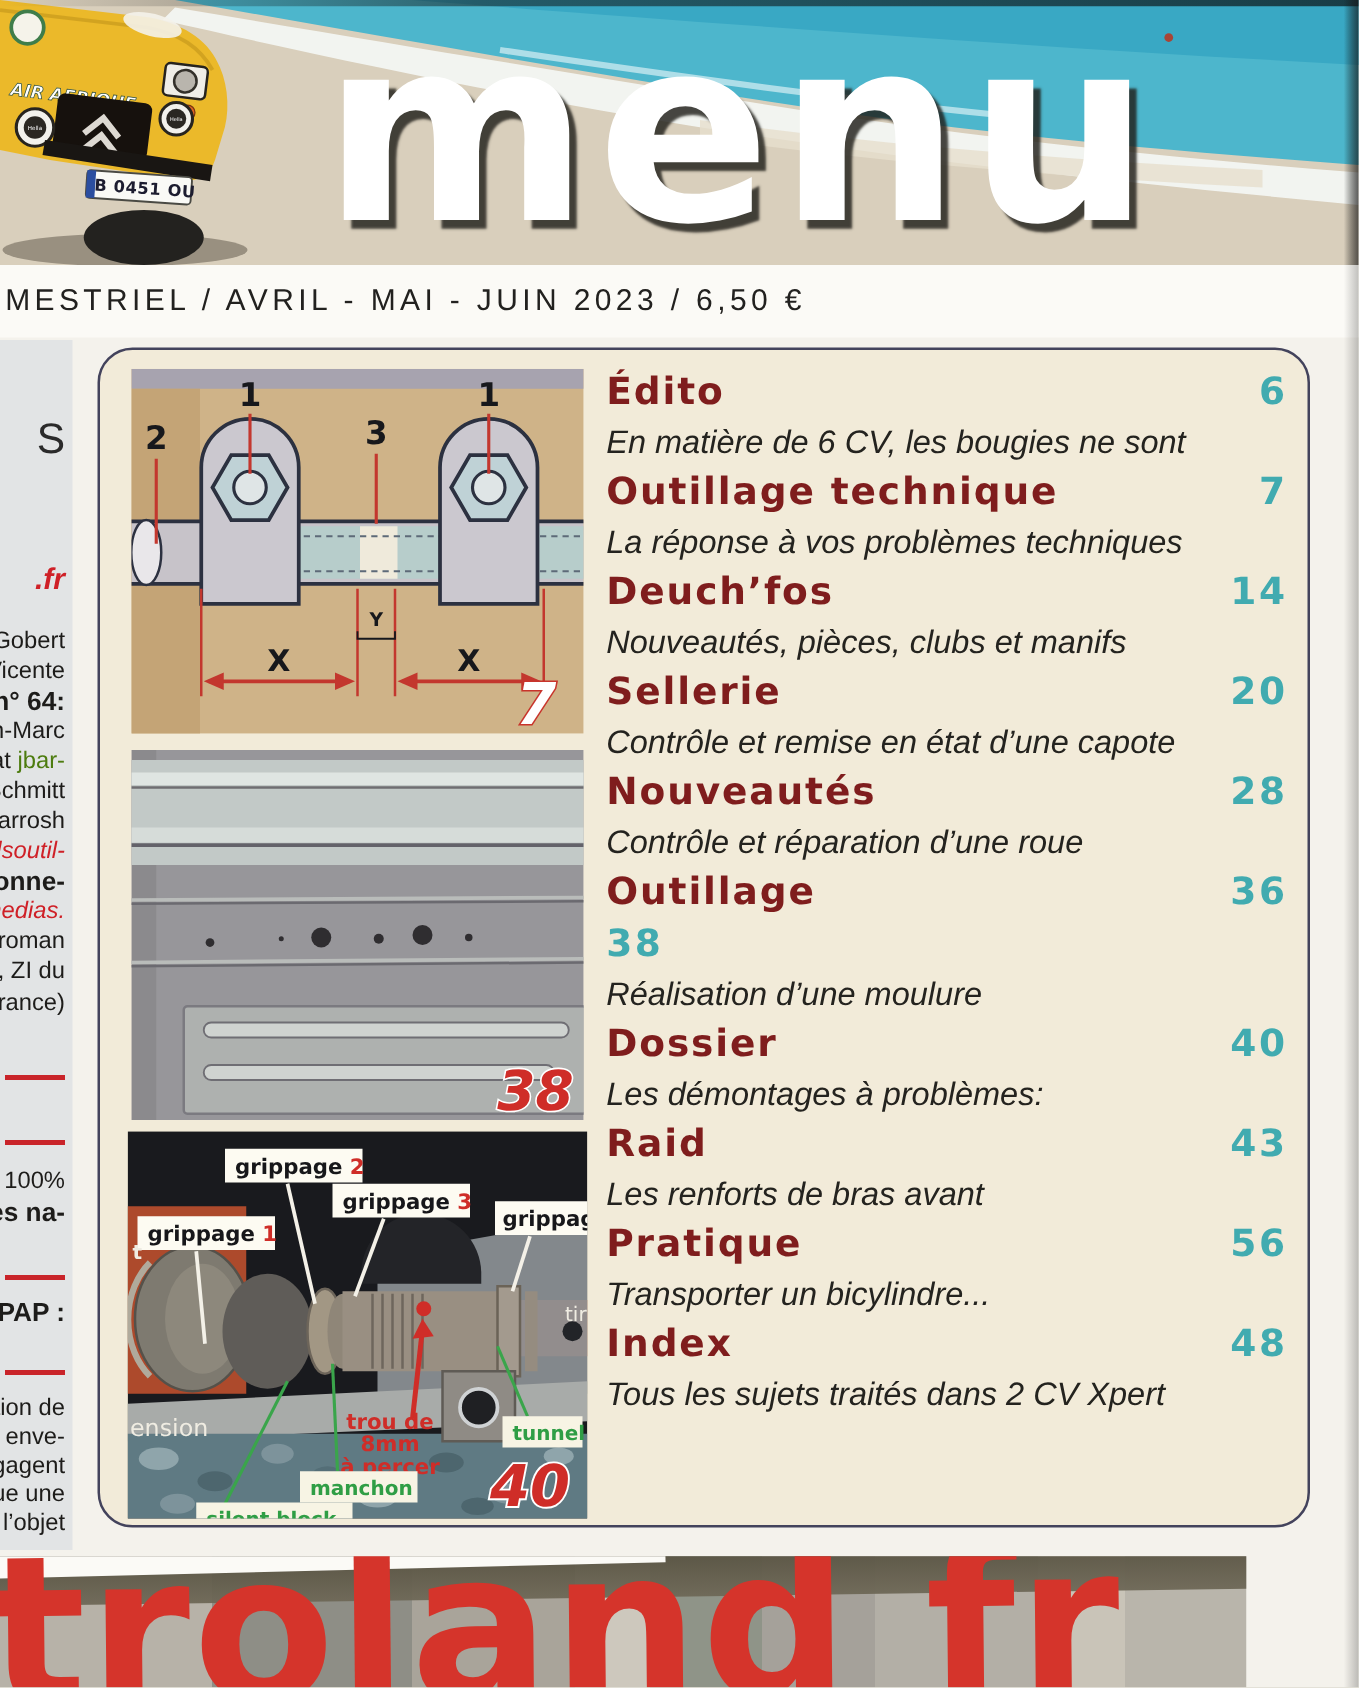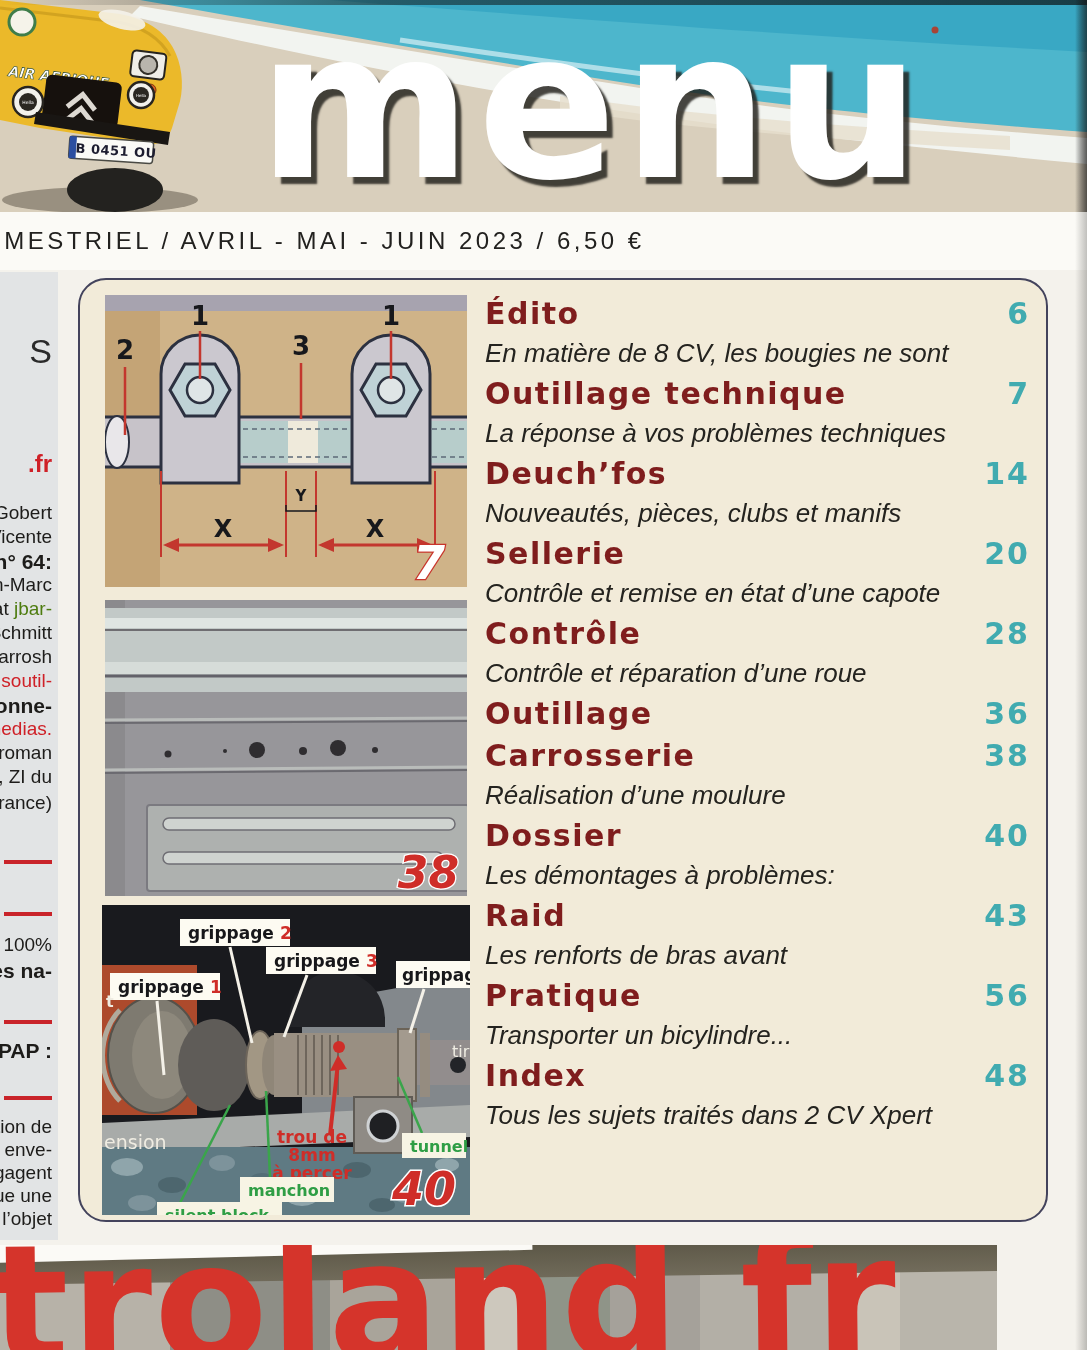--- a/index.html
+++ b/index.html
@@ -16,21 +16,21 @@
   .banner-right-edge{position:absolute;right:0;top:0;width:12px;height:212px;
         background:linear-gradient(90deg,rgba(0,0,0,0),rgba(0,0,0,.55));}
   
   .issue-band{position:absolute;left:0;top:212px;width:1087px;height:58px;background:#fbfaf6;
         display:flex;align-items:center;}
   .issue-line{margin-left:-6px;font-size:24px;letter-spacing:3.5px;color:#22211f;white-space:nowrap;}
   
   .sidebar{position:absolute;left:0;top:272px;width:58px;height:968px;background:#e2e4e5;overflow:hidden;}
   .frag{position:absolute;right:6px;white-space:nowrap;font-size:19px;color:#1d1c1a;line-height:1;}
   .frag.big{font-size:34px;color:#2a2a2a;}
-  .frag.red{color:#cf2027;}
+  .frag.red{color:#cf2027;font-style:italic;}
   .frag.bold{font-weight:bold;}
   .frag.lg{font-size:21px;}
   .rule{position:absolute;right:6px;width:48px;height:4px;background:#c9242a;}
   
   .content-box{position:absolute;left:78px;top:278px;width:970px;height:944px;
         background:#f2ebd9;border:2px solid #43435c;border-radius:28px;box-sizing:border-box;overflow:hidden;}
   .photo{position:absolute;overflow:hidden;}
   .photo svg{display:block;}
   
   .toc{position:absolute;left:405px;top:12px;width:545px;}
@@ -324,53 +324,52 @@
         <text x="350" y="152" font-size="16" fill="#efece2">tir</text>
         <text x="354" y="300" font-size="46" font-weight="800" font-style="italic" fill="#cf2d28" stroke="#ffffff" stroke-width="3" paint-order="stroke" text-anchor="end">40</text>
       </svg>
     </div>
 
     <div class="toc">
       <div class="entry-head">
         <span class="entry-title">Édito</span>
         <span class="entry-page">6</span>
       </div>
-      <div class="entry-sub">En matière de 8 CV, les bougies ne sont</div>
+      <div class="entry-sub">En matière de 6 CV, les bougies ne sont</div>
 
       <div class="entry-head">
         <span class="entry-title">Outillage technique</span>
         <span class="entry-page">7</span>
       </div>
       <div class="entry-sub">La réponse à vos problèmes techniques</div>
 
       <div class="entry-head">
         <span class="entry-title">Deuch’fos</span>
         <span class="entry-page">14</span>
       </div>
       <div class="entry-sub">Nouveautés, pièces, clubs et manifs</div>
 
       <div class="entry-head">
         <span class="entry-title">Sellerie</span>
         <span class="entry-page">20</span>
       </div>
       <div class="entry-sub">Contrôle et remise en état d’une capote</div>
 
       <div class="entry-head">
-        <span class="entry-title">Contrôle</span>
+        <span class="entry-title">Nouveautés</span>
         <span class="entry-page">28</span>
       </div>
       <div class="entry-sub">Contrôle et réparation d’une roue</div>
 
       <div class="entry-head">
         <span class="entry-title">Outillage</span>
         <span class="entry-page">36</span>
       </div>
 
       <div class="entry-head">
-        <span class="entry-title">Carrosserie</span>
         <span class="entry-page">38</span>
       </div>
       <div class="entry-sub">Réalisation d’une moulure</div>
 
       <div class="entry-head">
         <span class="entry-title">Dossier</span>
         <span class="entry-page">40</span>
       </div>
       <div class="entry-sub">Les démontages à problèmes:</div>
 

